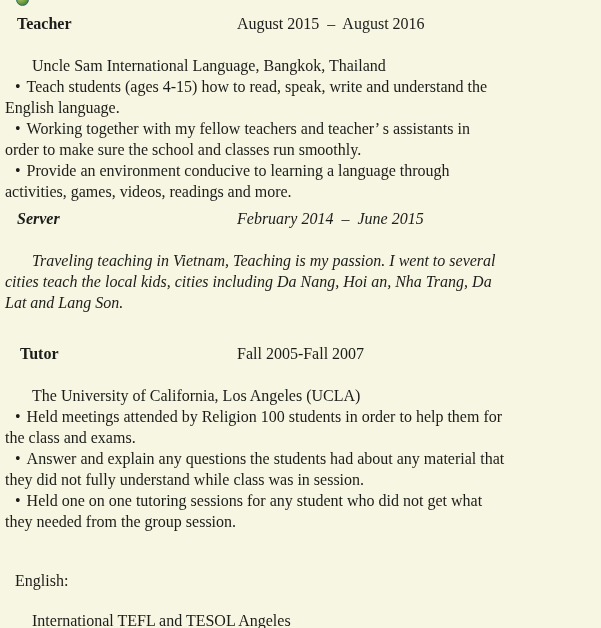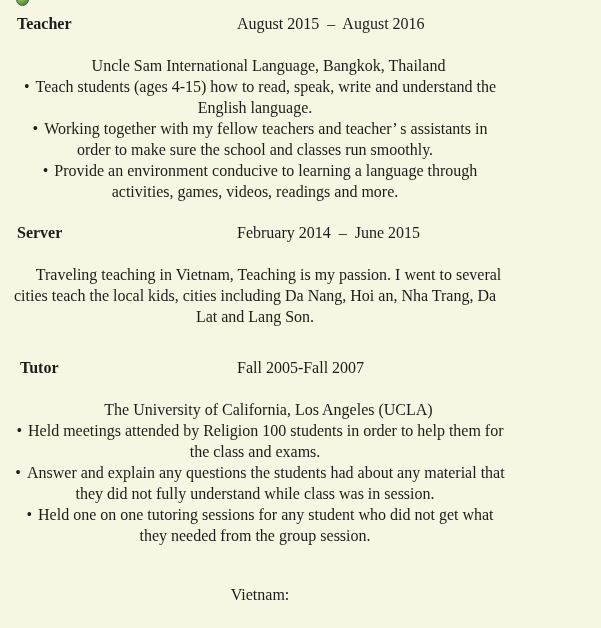--- a/index.html
+++ b/index.html
@@ -47,24 +47,24 @@
     font-weight: bold;
     margin: 0 0 21px 0;
   }
   .hrow .date {
     position: absolute;
     left: 232px;
     top: 0;
     font-weight: normal;
     white-space: pre;
   }
-  .sec-server { margin-top: 20px; }
+  .sec-server { margin-top: 6px; font-style: italic; }
   .sec-tutor  { margin-top: 30px; }
   .sec-tutor .hrow { padding-left: 15px; }
-  p { margin: 0; text-align: center; }
+  p { margin: 0; }
   .org { text-indent: 27px; }
   .bullet { text-indent: 10px; }
   .bullet .marker { margin-right: 6px; }
   .edu { margin-top: 38px; }
   .edu-label { padding-left: 10px; margin-bottom: 19px; }
   .edu-item { text-indent: 27px; }
 </style>
 </head>
 <body>
 
@@ -96,17 +96,17 @@
       <span class="title">Tutor</span>
       <span class="date">Fall 2005-Fall 2007</span>
     </div>
     <p class="org">The University of California, Los Angeles (UCLA)</p>
     <p class="bullet"><span class="marker">•</span><span>Held meetings attended by Religion 100 students in order to help them for the class and exams.</span></p>
     <p class="bullet"><span class="marker">•</span><span>Answer and explain any questions the students had about any material that they did not fully understand while class was in session.</span></p>
     <p class="bullet"><span class="marker">•</span><span>Held one on one tutoring sessions for any student who did not get what they needed from the group session.</span></p>
   </section>
 
   <div class="edu">
-    <p class="edu-label">Vietnam:</p>
+    <p class="edu-label">English:</p>
     <p class="edu-item">International TEFL and TESOL Angeles</p>
   </div>
 
 </div>
 
 </body></html>

